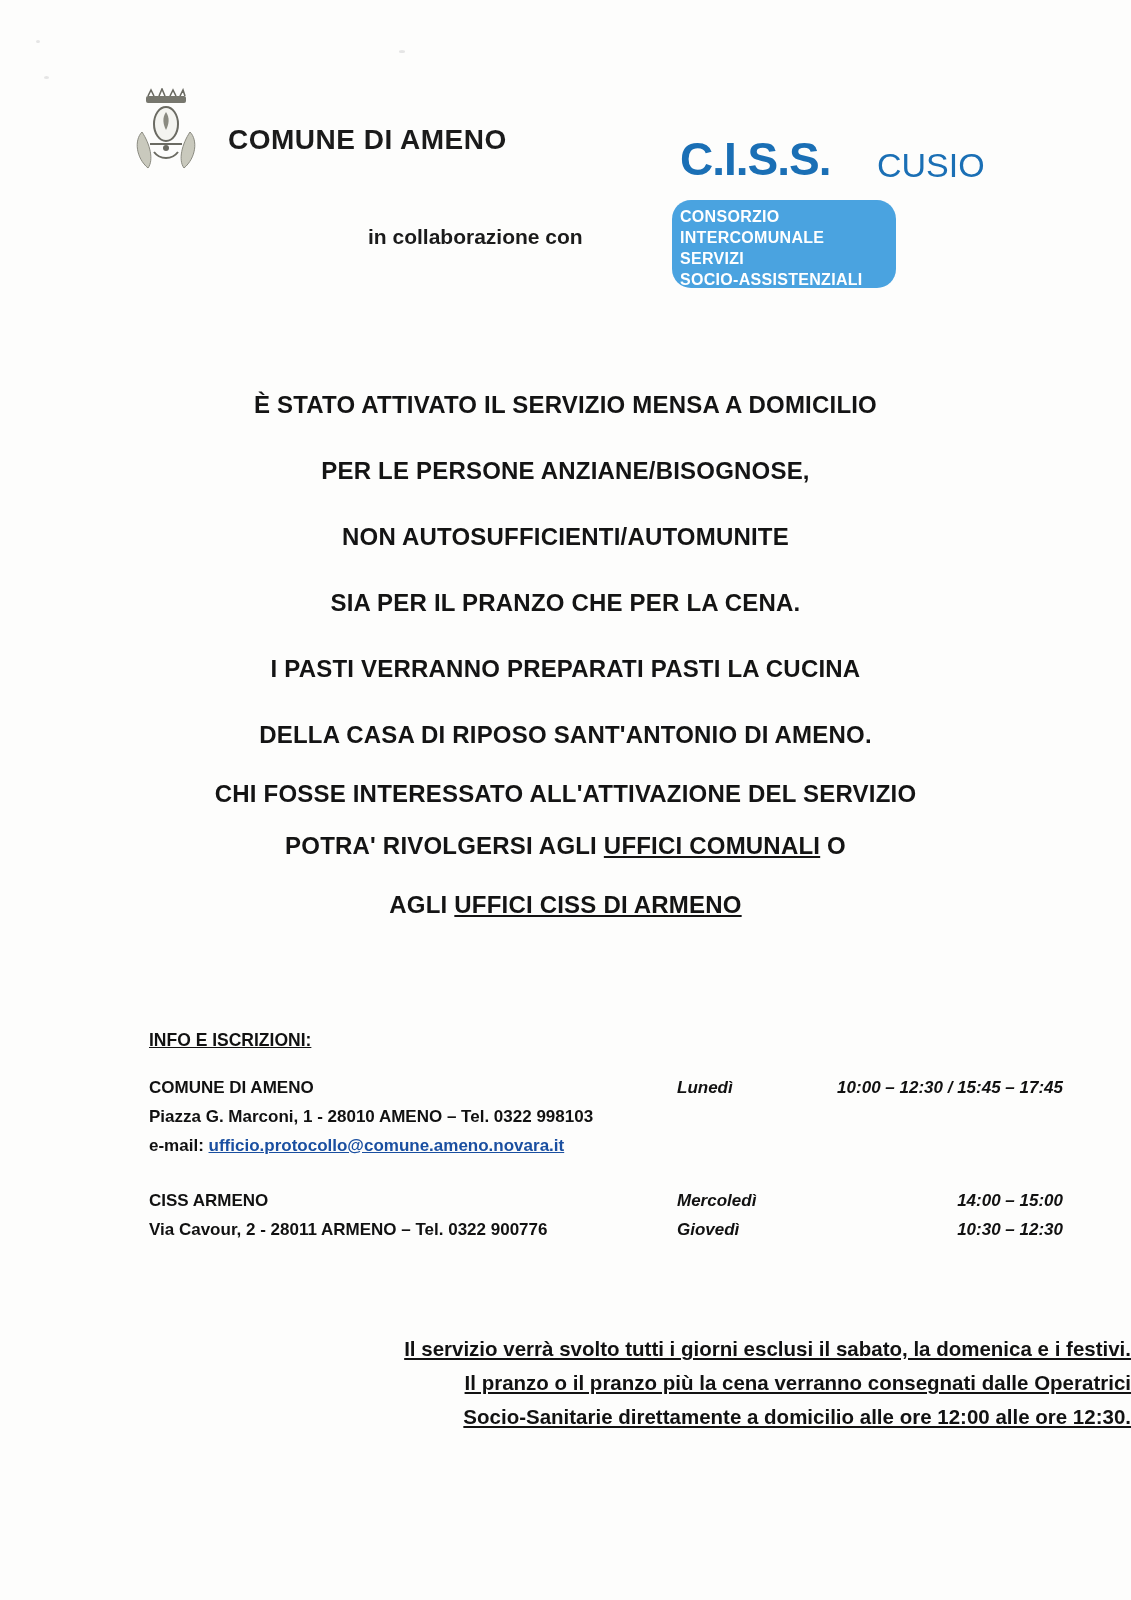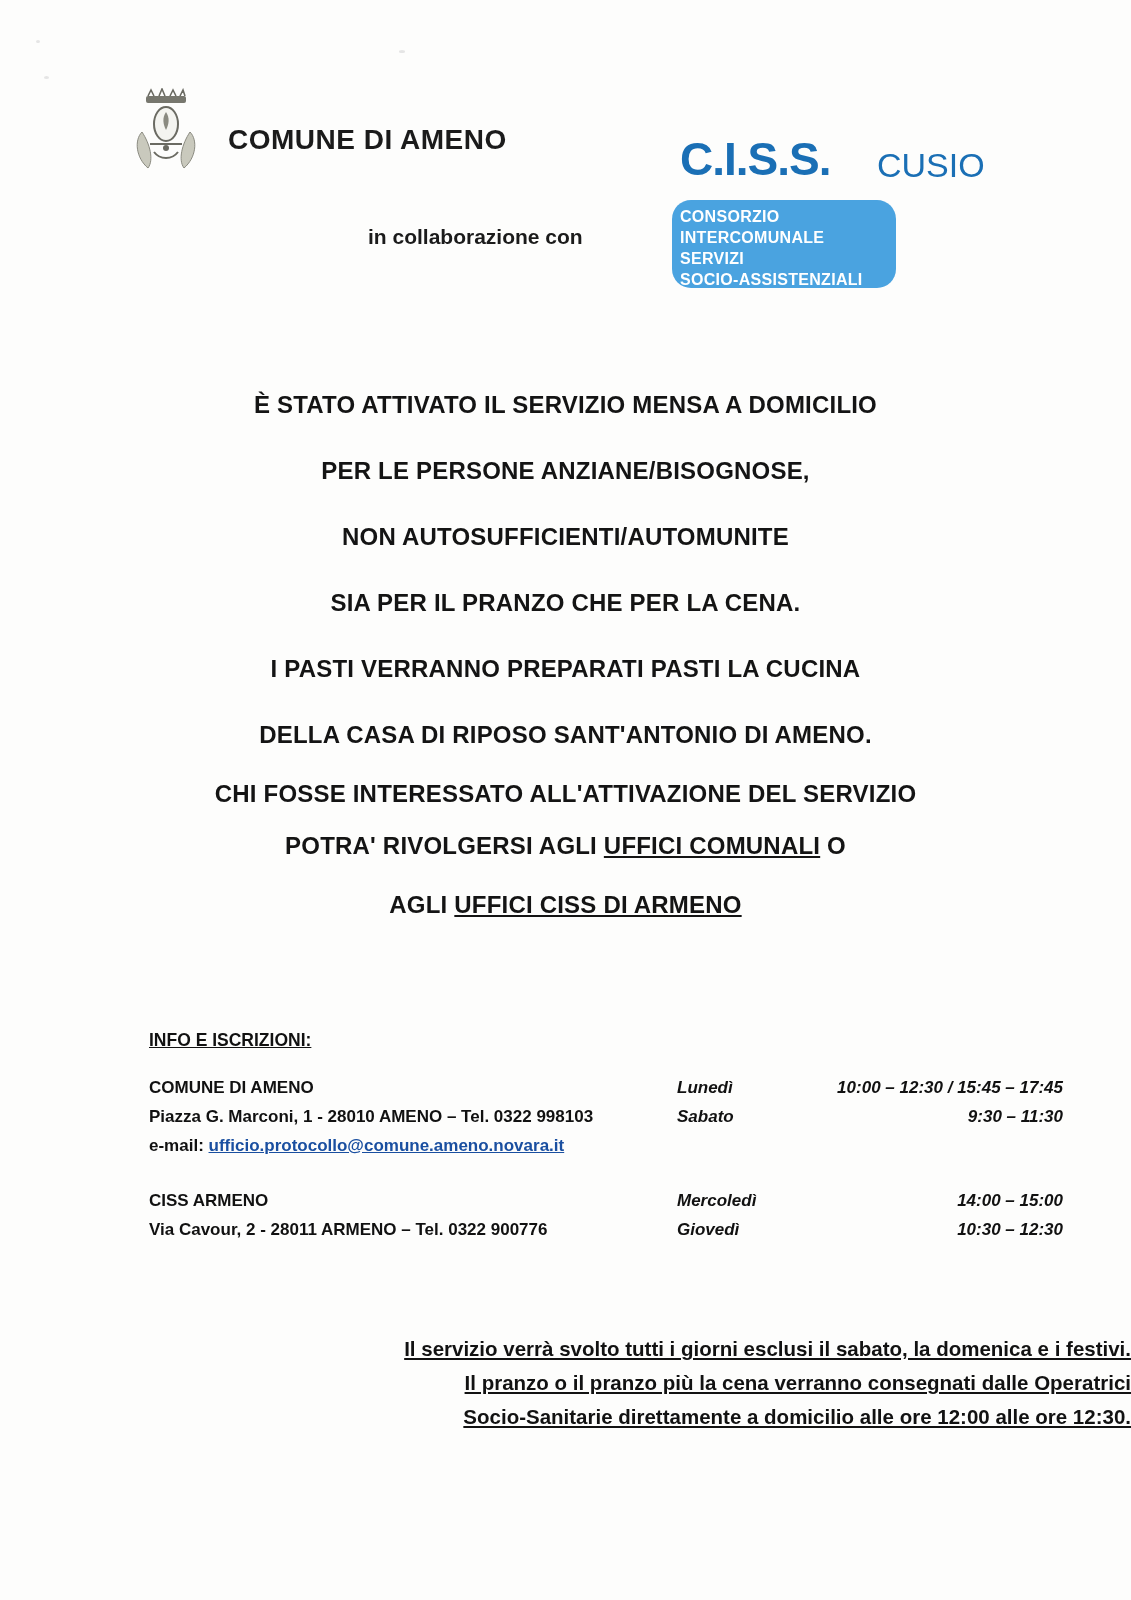--- a/index.html
+++ b/index.html
@@ -262,21 +262,20 @@
     <div class="info-title">INFO E ISCRIZIONI:</div>
 
     <div class="org">
       <div class="left">
         <div class="name">COMUNE DI AMENO</div>
         <div class="addr">Piazza G. Marconi, 1 - 28010 AMENO – Tel. 0322 998103</div>
         <div class="mail"><span>e-mail: </span><span class="link">ufficio.protocollo@comune.ameno.novara.it</span></div>
       </div>
       <div class="hours">
         <div class="row"><span class="day">Lunedì</span><span class="time">10:00 – 12:30 / 15:45 – 17:45</span></div>
-        <div class="row"><span class="day">Sabato</span><span class="time">9:30 – 11:30</span></div>
       </div>
     </div>
 
     <div class="org">
       <div class="left">
         <div class="name">CISS ARMENO</div>
         <div class="addr">Via Cavour, 2 - 28011 ARMENO – Tel. 0322 900776</div>
       </div>
       <div class="hours">
         <div class="row"><span class="day">Mercoledì</span><span class="time">14:00 – 15:00</span></div>

